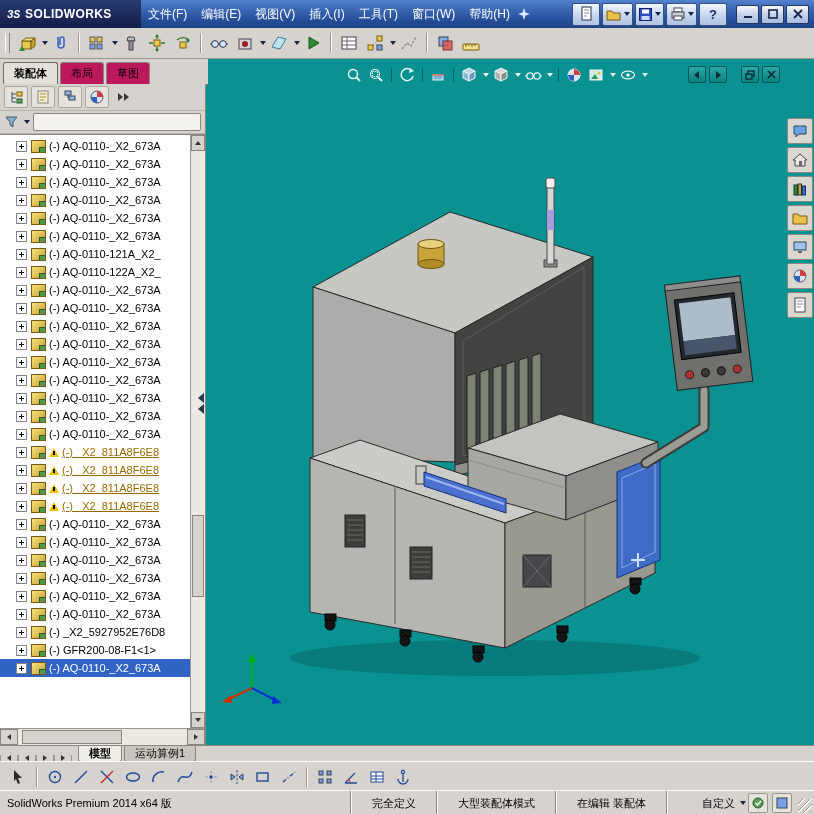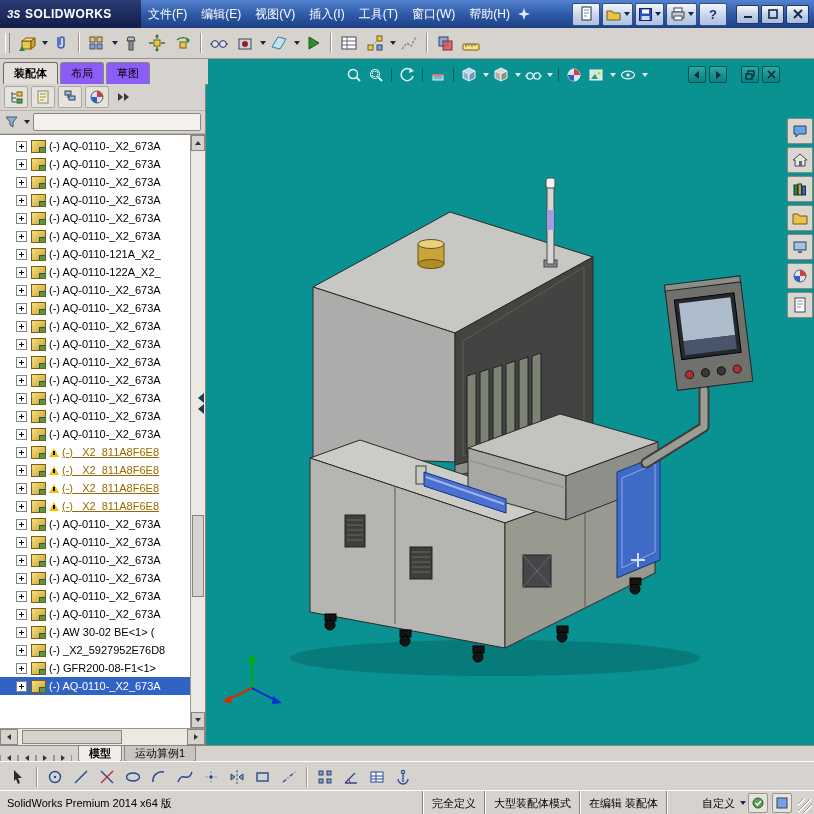--- a/index.html
+++ b/index.html
@@ -28,21 +28,21 @@
   
   .toolbar-main{position:absolute;top:28px;left:0;right:0;height:30px;background:#d6d3ce;
     border-bottom:1px solid #9a968f;display:flex;align-items:center;padding-left:4px;z-index:35}
   .grip{width:3px;height:20px;border-left:1px solid #fff;border-right:1px solid #8a867f;margin:0 4px 0 1px}
   .ti{display:flex;align-items:center;justify-content:center;width:24px;height:24px;border:1px solid transparent;border-radius:2px}
   .sep{width:1px;height:20px;background:#9a968f;border-right:1px solid #fff;margin:0 4px}
 
   
   .cmd-tabs{position:absolute;top:58px;left:0;width:205px;height:26px;background:#d6d3ce;
     border-bottom:1px solid #8a867f;display:flex;align-items:flex-end;padding-left:3px;z-index:30}
-  .ctab{padding:3px 10px 3px;margin-right:2px;background:#8b5cf6;border:1px solid #8a867f;border-bottom:none;
+  .ctab{padding:3px 10px 3px;margin-right:2px;background:#be185d;border:1px solid #8a867f;border-bottom:none;
     border-radius:3px 3px 0 0;font-size:11px;white-space:nowrap}
   .ctab.active{background:#e3e0da;font-weight:bold;border-color:#6f6b64}
 
   
   .left-panel{position:absolute;top:84px;left:0;width:205px;height:661px;background:#d6d3ce;
     border-right:1px solid #8a867f;display:flex;flex-direction:column;z-index:30}
   .panel-toolbar{height:26px;display:flex;align-items:center;gap:3px;padding-left:4px;border-bottom:1px solid #b8b4ac}
   .pt-btn{width:22px;height:20px;display:flex;align-items:center;justify-content:center;border:1px solid #aaa6a0;border-radius:2px;background:#e6e3dd}
   .chev{margin-left:6px;display:flex}
   .chev span{display:block;width:0;height:0;border-top:4px solid transparent;border-bottom:4px solid transparent;border-left:5px solid #3a3a3a;margin-right:1px}
@@ -104,21 +104,21 @@
   .doc-tab.active{background:#efede8;font-weight:bold}
 
   .sketch-toolbar{position:absolute;top:761px;left:0;right:0;height:29px;background:#d6d3ce;border-top:1px solid #fff;
     display:flex;align-items:center;padding-left:6px;z-index:30}
 
   .statusbar{position:absolute;top:790px;left:0;right:0;height:24px;background:#d6d3ce;border-top:1px solid #fff;
     display:flex;align-items:center;z-index:30;font-size:11px}
   .sb-product{padding-left:7px;white-space:nowrap}
   .sb-group{margin-left:auto;display:flex;align-items:center;height:100%}
   .sb-div{width:2px;align-self:stretch;background:linear-gradient(90deg,#8a867f 0 1px,#fff 1px)}
-  .sb-seg{padding:0 8px;white-space:nowrap;display:flex;align-items:center;height:100%}
+  .sb-seg{padding:0 20px;white-space:nowrap;display:flex;align-items:center;height:100%}
   .sb-custom{display:flex;align-items:center;gap:3px;margin-left:34px}
   .sb-ic{width:18px;height:18px;display:flex;align-items:center;justify-content:center;border:1px solid #9a968f;border-radius:2px;background:#e6e3dd;margin:0 2px}
   .resize-grip{width:14px;height:14px;margin:6px 2px 0 4px;
     background:repeating-linear-gradient(135deg,transparent 0 3px,#9a968f 3px 4px,#fdfdfb 4px 5px)}
 </style>
 </head>
 <body>
 
 <div class="titlebar">
   <div class="logo-block">
@@ -515,26 +515,20 @@
         <div class="tree-row">
           <span class="expander"></span>
           <span class="comp-icon"></span>
 
           <span class="tree-label">(-) AQ-0110-_X2_673A</span>
         </div>
         <div class="tree-row">
           <span class="expander"></span>
           <span class="comp-icon"></span>
 
-          <span class="tree-label">(-) AW 30-02 BE&lt;1&gt; (</span>
-        </div>
-        <div class="tree-row">
-          <span class="expander"></span>
-          <span class="comp-icon"></span>
-
           <span class="tree-label">(-) _X2_5927952E76D8</span>
         </div>
         <div class="tree-row">
           <span class="expander"></span>
           <span class="comp-icon"></span>
 
           <span class="tree-label">(-) GFR200-08-F1&lt;1&gt;</span>
         </div>
         <div class="tree-row selected">
           <span class="expander"></span>

